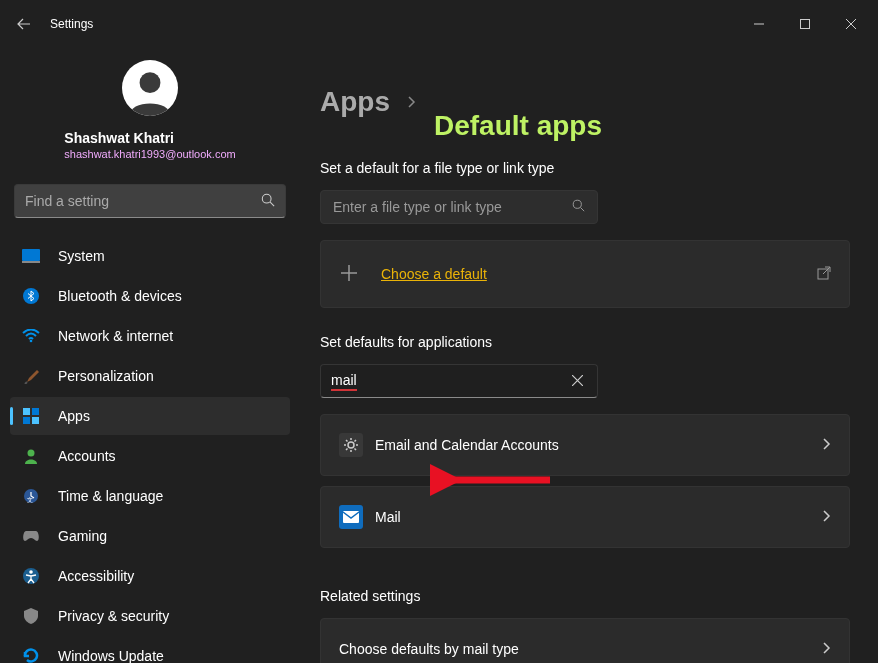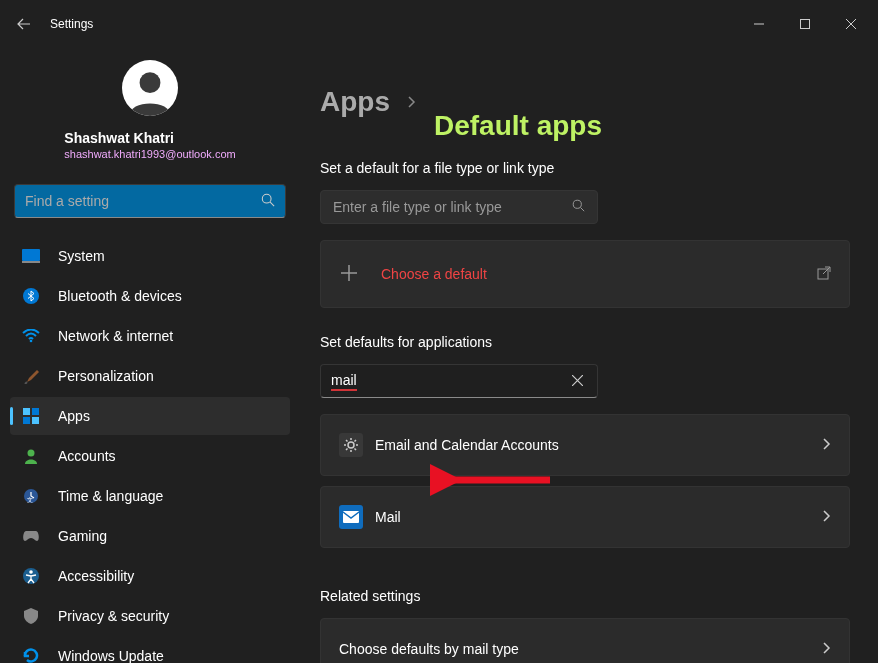--- a/index.html
+++ b/index.html
@@ -67,21 +67,21 @@
       align-items: flex-end;
       justify-content: center;
       overflow: hidden;
     }
     .avatar svg { width: 50px; height: 50px; }
     .profile-info { display: flex; flex-direction: column; }
     .profile-name { font-size: 14px; font-weight: 600; }
     .profile-email { font-size: 11px; color: #f0abfc; margin-top: 2px; }
     .search-box {
       margin: 4px 6px 18px 6px;
-      background: #0369a1;
+      background: #404040;
       border: 1px solid #3a3a3a;
       border-bottom: 1px solid #8a8a8a;
       border-radius: 4px;
       height: 34px;
       display: flex;
       align-items: center;
       padding: 0 10px;
     }
     .search-box input {
       flex: 1;
@@ -174,21 +174,21 @@
       align-items: center;
       padding: 0 18px;
       margin-bottom: 26px;
       cursor: pointer;
     }
     .plus-icon {
       width: 22px; height: 22px;
       color: #999;
       margin-right: 20px;
     }
-    .card-text { color: #ef4444; flex: 1; }
+    .card-text { color: #eab308; flex: 1; text-decoration: underline; }
     .open-icon { color: #999; }
     .app-search {
       display: flex;
       align-items: center;
       width: 278px;
       height: 34px;
       background: #1f1f1f;
       border: 1px solid #353535;
       border-bottom: 1px solid #8a8a8a;
       border-radius: 4px;

